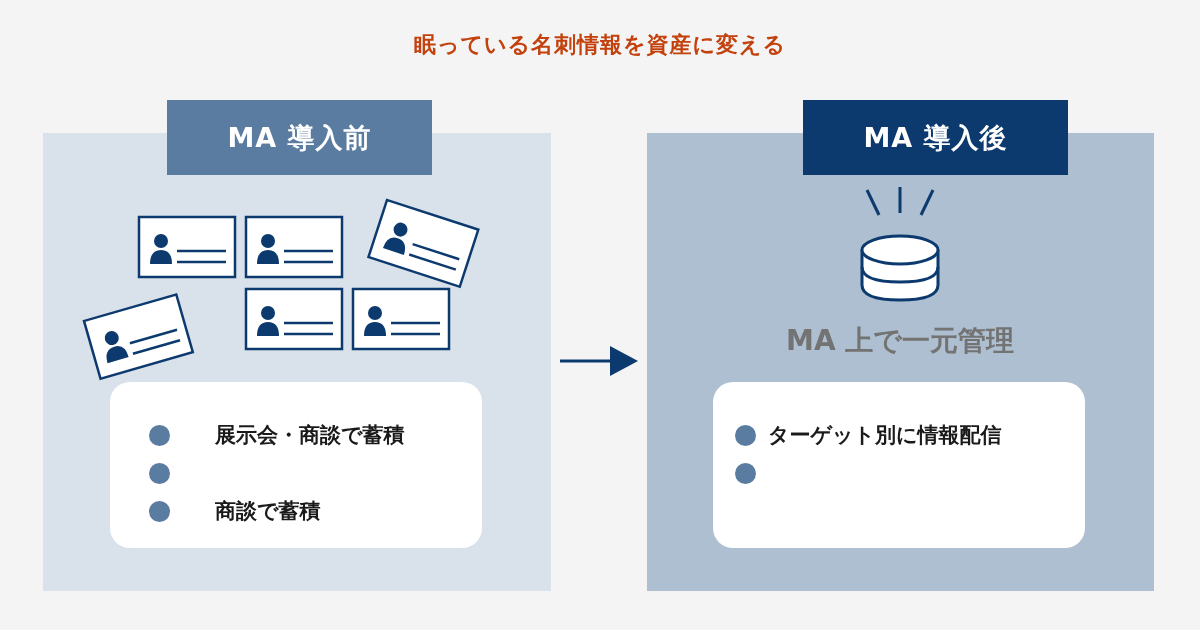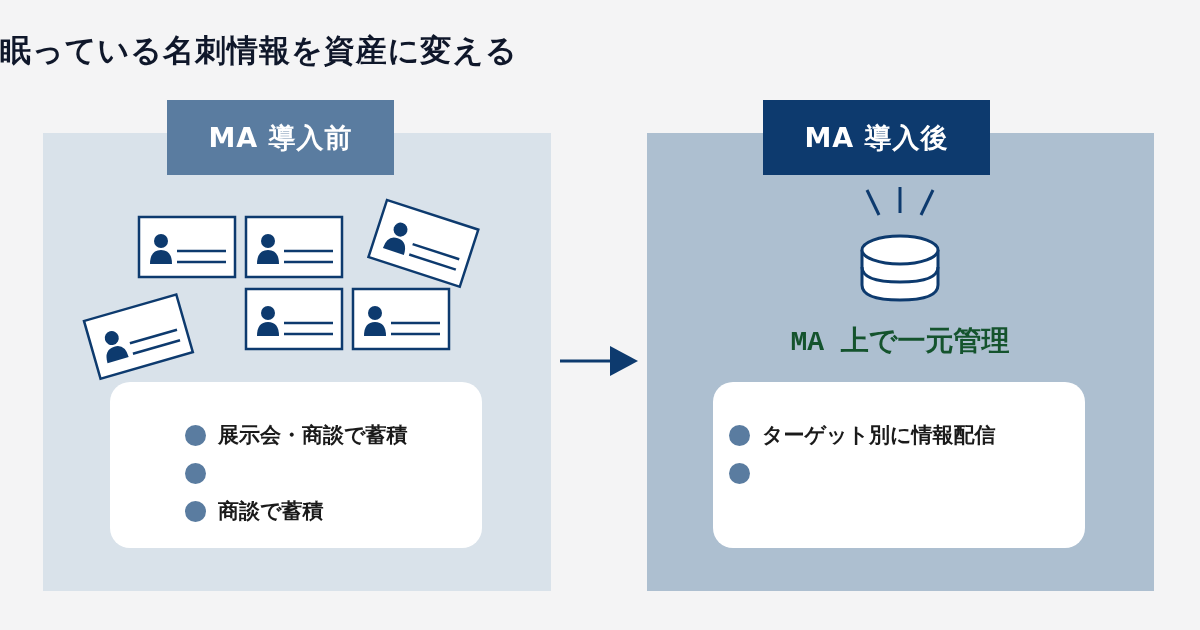--- a/index.html
+++ b/index.html
@@ -1,42 +1,42 @@
 <!DOCTYPE html>
 <html><head>
 <meta charset="utf-8">
 <style>
   * { margin:0; padding:0; box-sizing:border-box; }
   html, body { width:1200px; height:630px; overflow:hidden; }
   body { background:#f4f4f5; font-family:"DejaVu Sans","Liberation Sans",sans-serif; position:relative; }
 
-  .title { position:absolute; left:0; top:30px; width:1200px; font-size:31px; font-weight:bold; color:#0f172a; letter-spacing:1px; }
+  .title { position:absolute; left:0; top:30px; width:1200px; text-align:center; font-size:22px; font-weight:bold; color:#c2410c; letter-spacing:1px; }
 
   .panel { position:absolute; top:133px; height:458px; }
   .panel.left { left:43px; width:508px; background:#d9e2ea; }
   .panel.right { left:647px; width:507px; background:#adbfd0; }
 
-  .tag { position:absolute; top:100px; width:227px; height:75px; color:#fff; font-size:27px; font-weight:bold; display:flex; align-items:center; justify-content:center; letter-spacing:1px; }
+  .tag { position:absolute; top:100px; width:265px; height:75px; color:#fff; font-size:27px; font-weight:bold; display:flex; align-items:center; justify-content:center; letter-spacing:1px; }
   .tag.left { left:167px; background:#5a7ca0; }
-  .tag.right { left:763px; background:#0d3a6e; }
+  .tag.right { left:803px; background:#0d3a6e; }
 
   .card-icon { position:absolute; }
 
   .arrow { position:absolute; left:560px; top:345px; }
 
   .db { position:absolute; left:845px; top:185px; }
-  .db-label { position:absolute; left:700px; top:322px; width:400px; text-align:center; font-size:28px; font-weight:bold; color:#14532d;font-family:Liberation Mono, monospace; }
+  .db-label { position:absolute; left:700px; top:322px; width:400px; text-align:center; font-size:28px; font-weight:bold; color:#737373; }
 
   .listbox { position:absolute; top:382px; height:166px; background:#fff; border-radius:20px; padding:34px 0 0 0; }
   .listbox.left { left:110px; width:372px; }
   .listbox.right { left:713px; width:372px; }
   .listbox ul { list-style:none; }
   .listbox li { display:flex; align-items:center; font-size:21px; font-weight:bold; color:#1a1a1a; height:38px; }
-  .listbox.left li { padding-left:75px; }
-  .listbox.right li { padding-left:16px;text-align:right; }
+  .listbox.left li { padding-left:39px;gap:33px; }
+  .listbox.right li { padding-left:22px;text-align:right; }
   .dot { width:21px; height:21px; border-radius:50%; background:#5a7ca0; margin-right:12px; flex:none; }
 </style>
 </head>
 <body>
 
 <div class="title">眠っている名刺情報を資産に変える</div>
 
 <div class="panel left"></div>
 <div class="panel right"></div>
 

